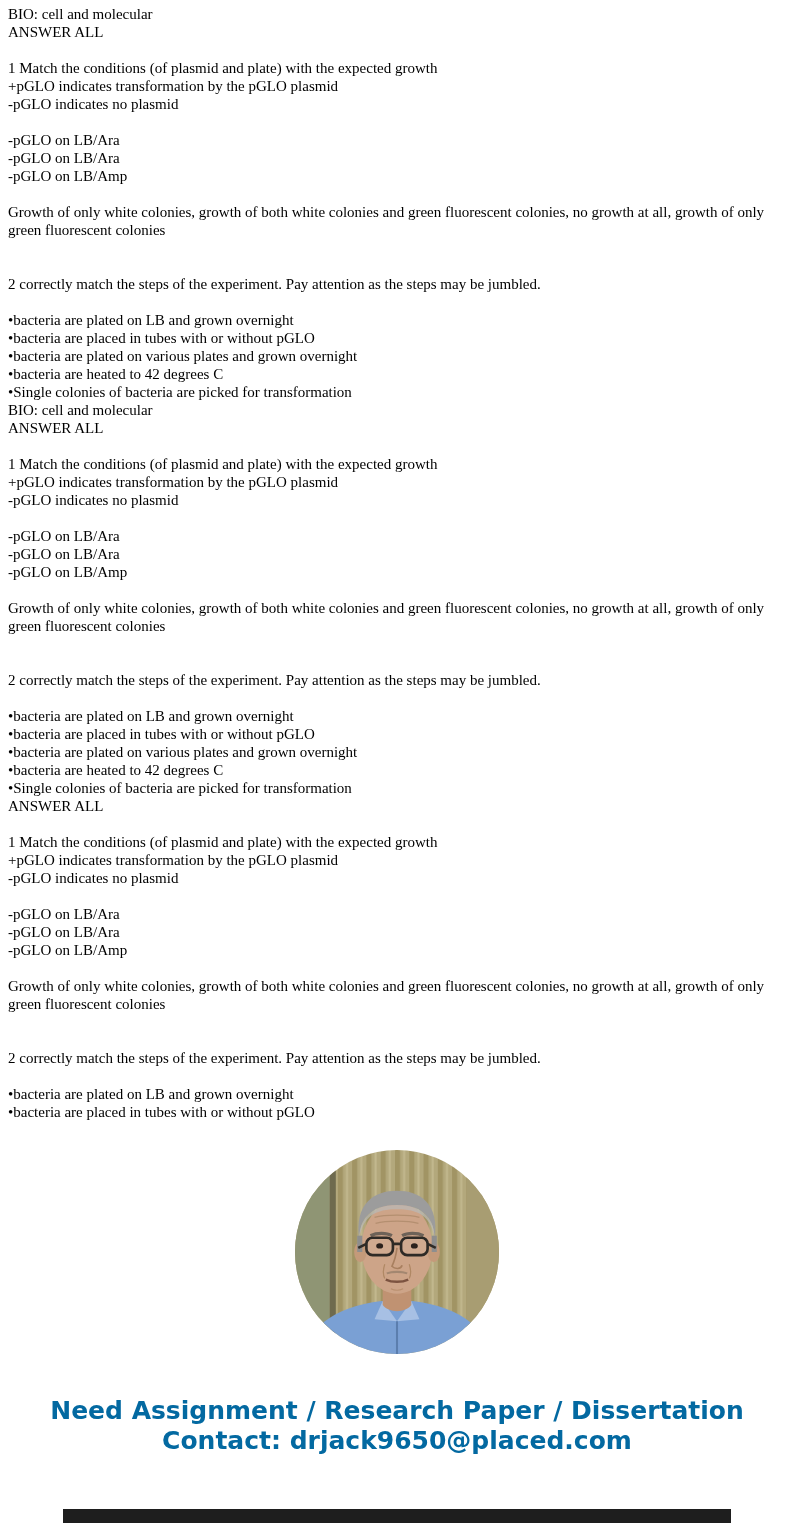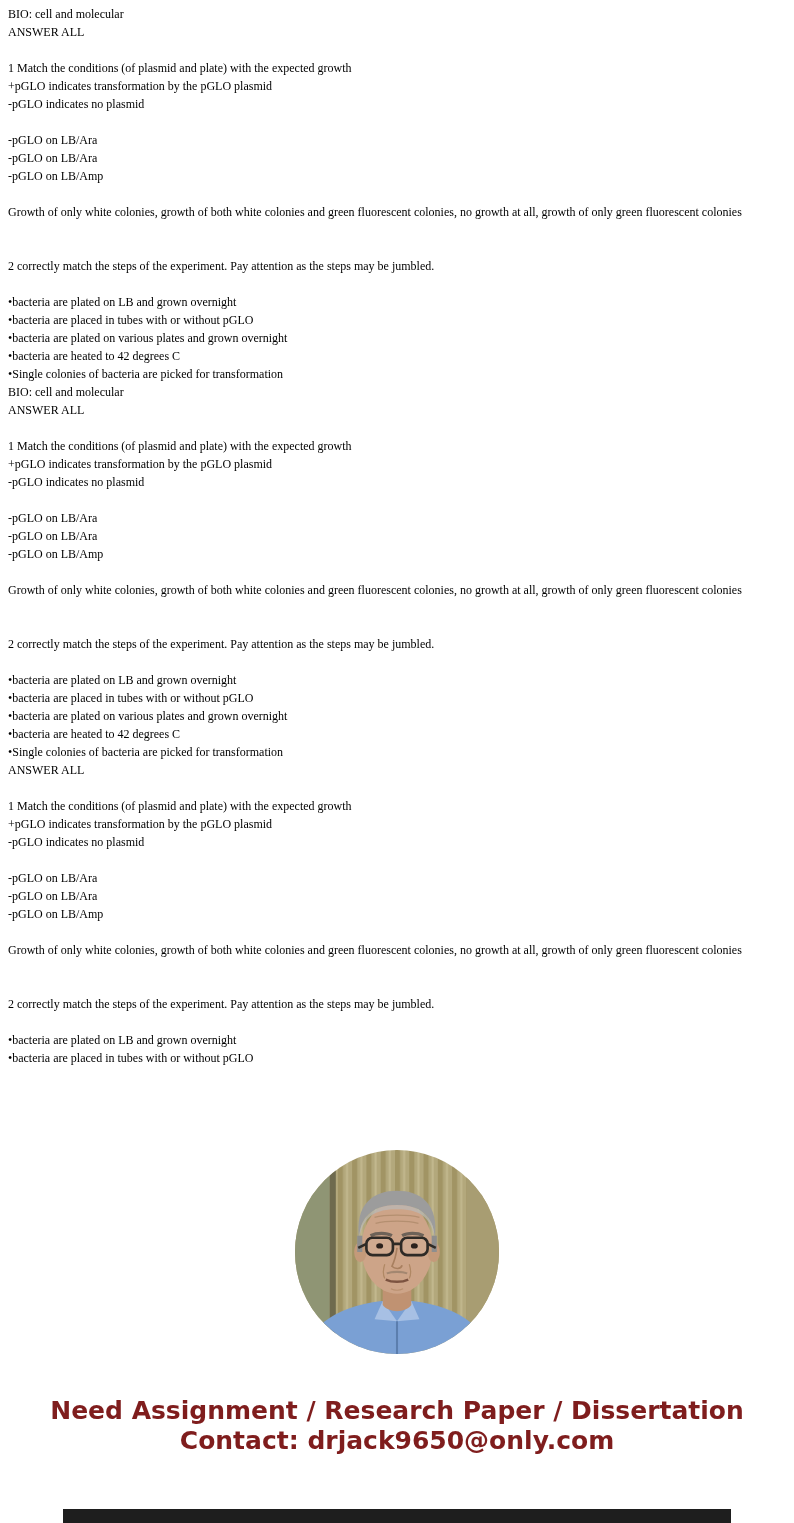--- a/index.html
+++ b/index.html
@@ -12,21 +12,21 @@
     width: 794px;
     height: 1523px;
     overflow: hidden;
     font-family: "Liberation Serif", serif;
   }
   .doc {
     position: absolute;
     left: 8px;
     top: 5px;
     width: 776px;
-    font-size: 12px;
+    font-size: 15px;
     line-height: 18px;
     color: #000000;
   }
   .line {
     min-height: 18px;
     white-space: pre-wrap;
   }
   .photo-wrap {
     position: absolute;
     left: 295px;
@@ -37,21 +37,21 @@
   .footer {
     position: absolute;
     left: 0;
     top: 1396px;
     width: 794px;
     text-align: center;
     font-family: "DejaVu Sans", sans-serif;
     font-weight: bold;
     font-size: 25px;
     line-height: 30px;
-    color: #7f1d1d;
+    color: #0369a1;
   }
   .bottom-bar {
     position: absolute;
     left: 63px;
     top: 1509px;
     width: 668px;
     height: 14px;
     background: #1e1e1e;
   }
 </style>
@@ -185,16 +185,16 @@
 
       <path d="M90,121 C95,119 105,119 110,121" stroke="#7a6a58" stroke-width="2" fill="none" opacity="0.5"></path>
       <path d="M89,127 C95,130 105,130 111,127" stroke="#7c5340" stroke-width="2.4" fill="none"></path>
       <path d="M94,136 C98,138 102,138 106,136" stroke="#b08864" stroke-width="1.2" fill="none" opacity="0.7"></path>
     </g>
   </svg>
 </div>
 
 <div class="footer">
   <div class="footer-line">Need Assignment / Research Paper / Dissertation</div>
-  <div class="footer-line">Contact: drjack9650@only.com</div>
+  <div class="footer-line">Contact: drjack9650@placed.com</div>
 </div>
 
 <div class="bottom-bar"></div>
 
 </body></html>

